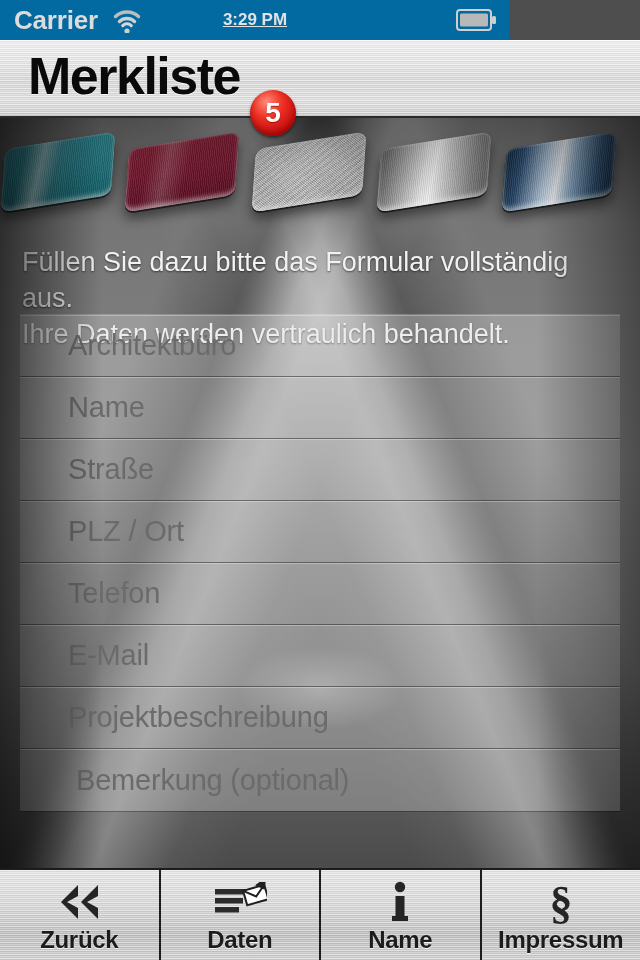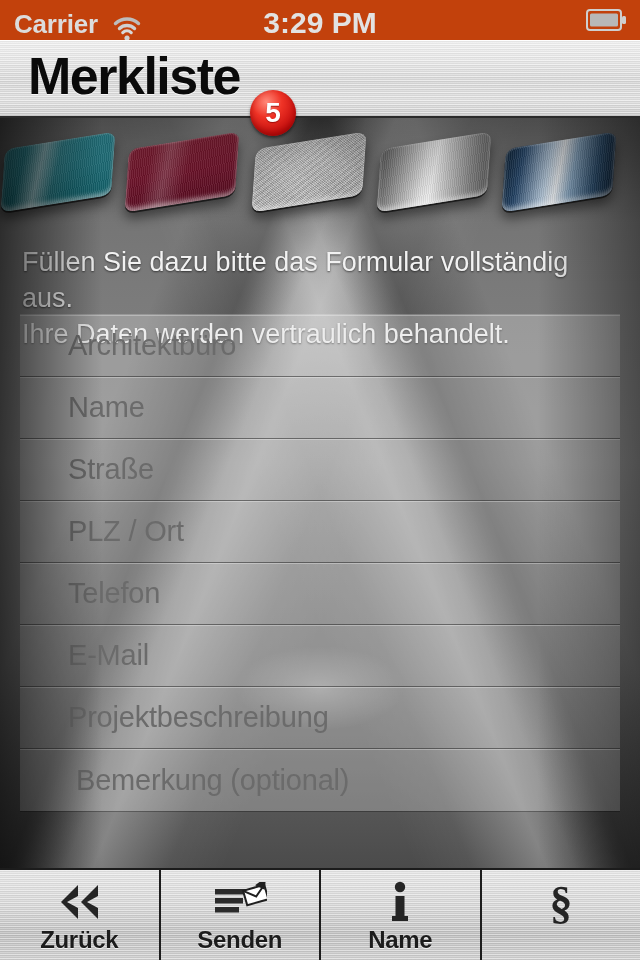--- a/index.html
+++ b/index.html
@@ -6,29 +6,29 @@
   html,body { width:640px; height:960px; overflow:hidden; }
   body {
     font-family: "Liberation Sans", sans-serif;
     background:#555;
     -webkit-font-smoothing:antialiased;
   }
   #screen { position:relative; width:640px; height:960px; overflow:hidden; background:#4e4e4e; }
 
   
   #statusbar{
-    position:absolute; left:0; top:0; width:640px; height:40px;
-    background:#c2410c; color:#d8d8d8;
-    display:flex; align-items:flex-end; z-index:40;
+    position:absolute; left:0; top:0; width:510px; height:40px;
+    background:#0369a1; color:#d8d8d8;
+    display:flex; align-items:center; z-index:40;
   }
   #sb-carrier{ font-size:26px; font-weight:bold; letter-spacing:-.2px; margin-left:14px; color:#dcdcdc; }
   #sb-wifi{ margin-left:12px; width:34px; height:26px; position:relative; }
   #sb-time{
     position:absolute; left:0; right:0; text-align:center;
-    font-size:30px; font-weight:bold; color:#e2e2e2;
+    font-size:17px; font-weight:bold; color:#e2e2e2;text-decoration:underline;
   }
   #sb-batt{ position:absolute; right:12px; top:9px; }
 
   
   #navbar{
     position:absolute; left:0; top:40px; width:640px; height:78px; z-index:30;
     background:
       repeating-linear-gradient(to bottom,
         rgba(255,255,255,.55) 0px, rgba(255,255,255,.55) 1px,
         rgba(0,0,0,.035) 1px, rgba(0,0,0,.035) 2px,
@@ -298,36 +298,37 @@
           <rect x="2" y="7" width="32" height="5.5" fill="#2b2b2b"></rect>
           <rect x="2" y="16" width="28" height="5.5" fill="#2b2b2b"></rect>
           <rect x="2" y="25" width="24" height="5.5" fill="#2b2b2b"></rect>
           <g transform="translate(29,5) rotate(-16)">
             <path d="M0 4 L22 4 L22 19 L0 19 Z" fill="#ffffff" stroke="#1f1f1f" stroke-width="2"></path>
             <path d="M0 4 L11 13 L22 4" fill="none" stroke="#1f1f1f" stroke-width="2"></path>
             <path d="M13 2 L26 -3 L21 9 Z" fill="#1f1f1f"></path>
           </g>
         </svg>
       </span>
-      <span class="tb-label">Senden</span>
+      <span class="tb-label">Daten</span>
     </div>
 
     <div class="tb-btn">
       <span class="tb-icon">
         <svg width="26" height="42" viewBox="0 0 26 42">
           <circle cx="13" cy="6" r="5.2" fill="#252525"></circle>
           <rect x="8.5" y="15" width="9" height="25" fill="#252525"></rect>
           <rect x="5" y="35" width="16" height="5" fill="#252525"></rect>
         </svg>
       </span>
       <span class="tb-label">Name</span>
     </div>
 
     <div class="tb-btn">
       <span class="tb-icon">
         <svg width="34" height="46" viewBox="0 0 34 46">
           <text x="17" y="39" text-anchor="middle" font-family="'Liberation Serif', serif" font-size="46" font-weight="bold" fill="#252525">§</text>
         </svg>
       </span>
+      <span class="tb-label">Impressum</span>
     </div>
 
   </div>
 </div>
 
 </body></html>

